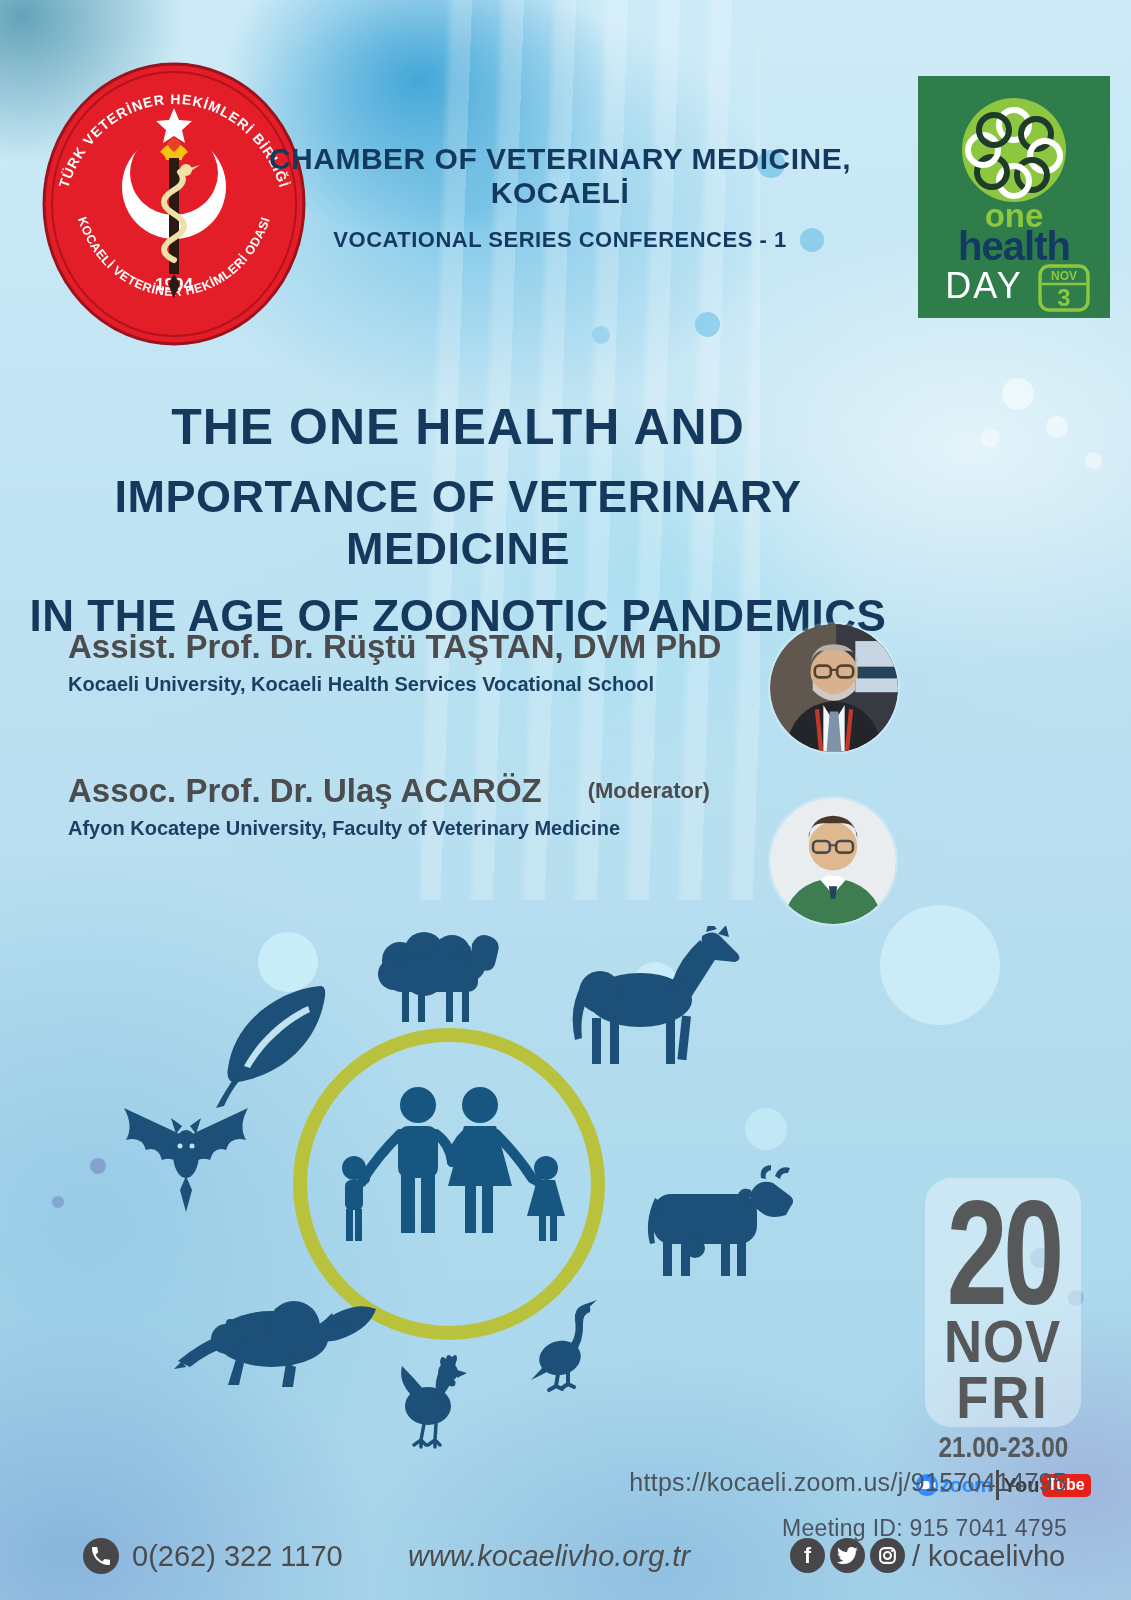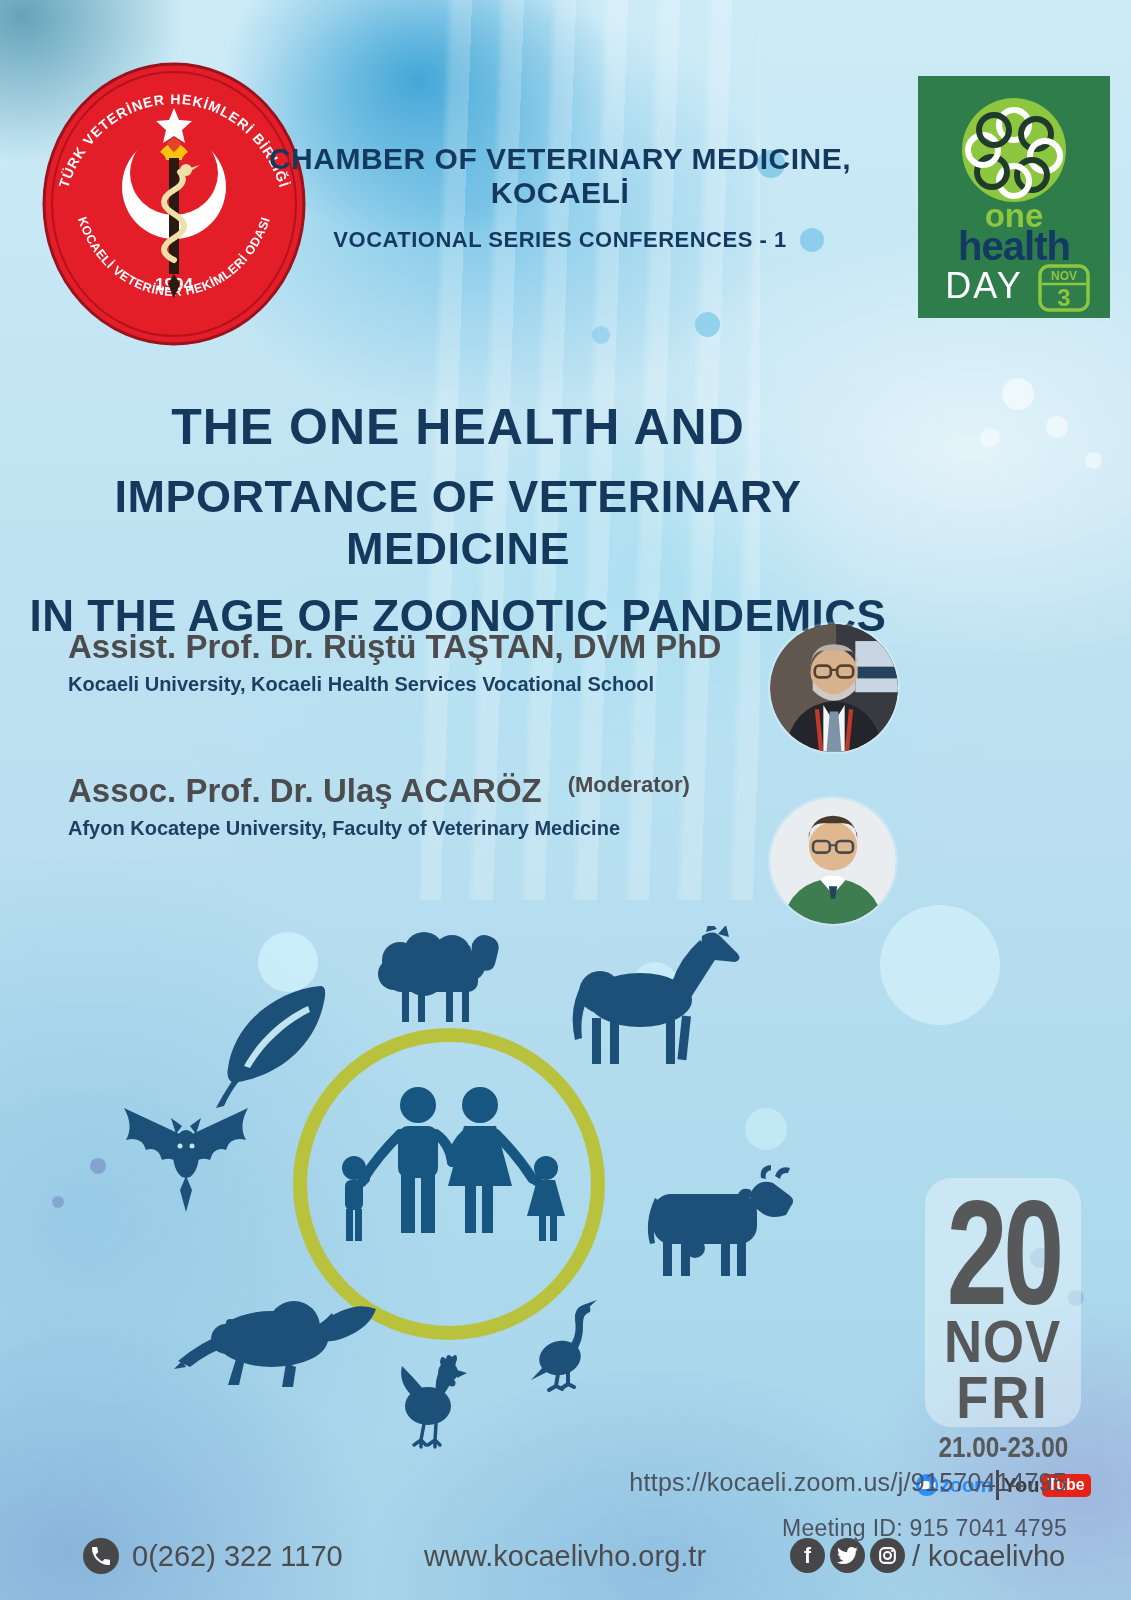--- a/index.html
+++ b/index.html
@@ -171,21 +171,21 @@
       <circle cx="60" cy="45" r="22" fill="#d8b28e"></circle>
       <path d="M38,42 Q38,19 60,19 Q82,19 82,42 L82,34 Q80,25 72,25 L48,25 Q40,27 38,38 Z" fill="#b6b1a9"></path>
       <path d="M40,54 Q60,78 80,54 L80,62 Q60,82 40,62 Z" fill="#cfcbc4"></path>
       <rect x="42" y="39" width="15" height="11" rx="4" fill="none" stroke="#54432f" stroke-width="2.5"></rect>
       <rect x="63" y="39" width="15" height="11" rx="4" fill="none" stroke="#54432f" stroke-width="2.5"></rect>
       <line x1="57" y1="43" x2="63" y2="43" stroke="#54432f" stroke-width="2"></line>
     </g>
   </svg>
 
   <div class="abs" style="left:68px;top:772px;">
-    <div style="display:flex;align-items:flex-start;">
+    <div style="display:flex;align-items:center;gap:20px;">
       <div class="sp-name">Assoc. Prof. Dr. Ulaş ACARÖZ</div>
       <div class="sp-role">(Moderator)</div>
     </div>
     <div class="sp-aff">Afyon Kocatepe University, Faculty of Veterinary Medicine</div>
   </div>
   <svg class="abs photo" style="left:770px;top:798px;" width="126" height="126" viewBox="0 0 120 120">
     <defs>
         <clipPath id="av2">
           <circle cx="60" cy="60" r="60"></circle>
         </clipPath>
@@ -372,21 +372,21 @@
     <div id="meeting-id">Meeting ID: 915 7041 4795</div>
   </div>
 
   <svg class="abs" style="left:82px;top:1537px;" width="38" height="38" viewBox="0 0 38 38">
     <circle cx="19" cy="19" r="18" fill="#47474a"></circle>
     <g transform="translate(7,7) scale(1.0)">
       <path d="M6.62 10.79c1.44 2.83 3.76 5.14 6.59 6.59l2.2-2.2c.27-.27.67-.36 1.02-.24 1.12.37 2.33.57 3.57.57.55 0 1 .45 1 1V20c0 .55-.45 1-1 1-9.39 0-17-7.61-17-17 0-.55.45-1 1-1h3.5c.55 0 1 .45 1 1 0 1.25.2 2.45.57 3.57.11.35.03.74-.25 1.02l-2.2 2.2z" fill="#ffffff"></path>
     </g>
   </svg>
   <div class="abs ft-text" style="left:132px;top:1540px;">0(262) 322 1170</div>
-  <div class="abs ft-text" style="left:424px;top:1540px;">www.kocaelivho.org.tr</div>
+  <div class="abs ft-text" style="left:408px;top:1540px;font-style:italic;">www.kocaelivho.org.tr</div>
 
   <div class="abs soc" style="left:790px;top:1538px;">
     <svg width="35" height="35" viewBox="0 0 38 38">
       <text x="19" y="27" font-size="23" font-weight="bold" fill="#ffffff" text-anchor="middle" font-family="Liberation Sans, sans-serif">f</text>
     </svg>
   </div>
   <div class="abs soc" style="left:830px;top:1538px;">
     <svg width="21" height="21" viewBox="0 0 24 24">
       <path d="M23.95 4.57c-.88.39-1.83.65-2.83.77 1.02-.61 1.8-1.57 2.17-2.72-.95.56-2.01.97-3.13 1.19-.9-.96-2.18-1.56-3.6-1.56-2.72 0-4.93 2.21-4.93 4.93 0 .39.04.76.13 1.12-4.1-.21-7.73-2.17-10.16-5.15-.43.73-.67 1.57-.67 2.48 0 1.71.87 3.22 2.19 4.1-.81-.03-1.57-.25-2.23-.62v.06c0 2.39 1.7 4.38 3.95 4.83-.41.11-.85.17-1.3.17-.32 0-.63-.03-.93-.09.63 1.96 2.45 3.39 4.6 3.43-1.69 1.32-3.81 2.11-6.12 2.11-.4 0-.79-.02-1.17-.07 2.18 1.4 4.77 2.21 7.55 2.21 9.06 0 14.01-7.5 14.01-14.01 0-.21 0-.42-.02-.63.96-.69 1.8-1.56 2.46-2.55z" fill="#ffffff"></path>
     </svg>

